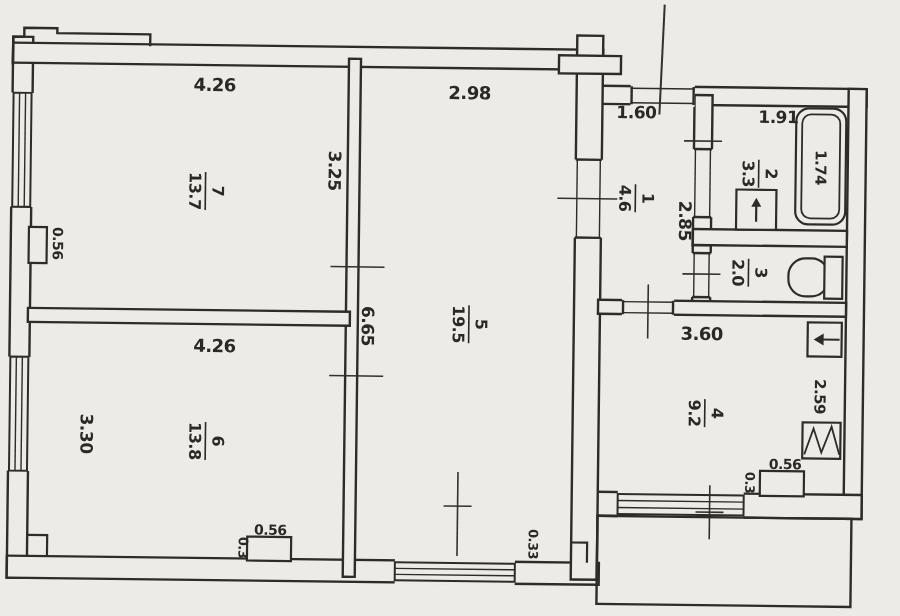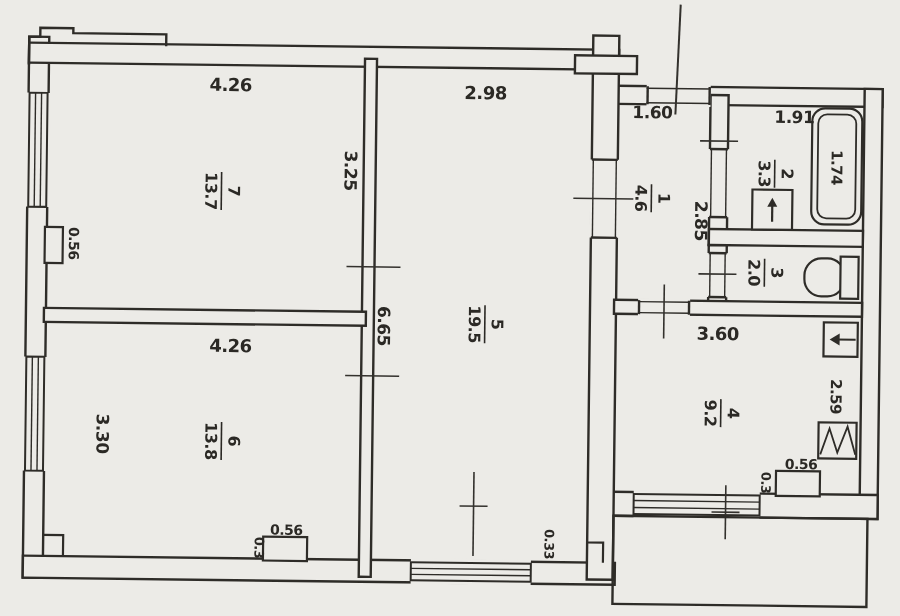--- a/index.html
+++ b/index.html
@@ -1,18 +1,18 @@
 <!DOCTYPE html>
 <html><head>
 <meta charset="utf-8">
 <style>
   html,body{margin:0;padding:0;}
   body{width:900px;height:616px;overflow:hidden;background:#ecebe7;
        font-family:"DejaVu Sans", sans-serif;}
-  .stage{position:relative;width:780px;height:616px;margin-left:16px;}
+  .stage{position:relative;width:780px;height:616px;}
   svg{display:block;}
   .wall{fill:#ecebe7;stroke:#2e2c28;stroke-width:2.4;}
   .wall-thin{fill:none;stroke:#2e2c28;stroke-width:2.4;}
   .mask{fill:#ecebe7;stroke:none;}
   .face{stroke:#2e2c28;stroke-width:1.4;fill:none;}
   .jamb{stroke:#2e2c28;stroke-width:2.4;fill:none;}
   .tick{stroke:#33312d;stroke-width:1.6;fill:none;}
   .fix{fill:#ecebe7;stroke:#2e2c28;stroke-width:2.2;}
   .fix2{fill:none;stroke:#2e2c28;stroke-width:1.8;}
   .dim{font-size:18px;font-weight:600;fill:#2b2925;letter-spacing:-0.5px;}

